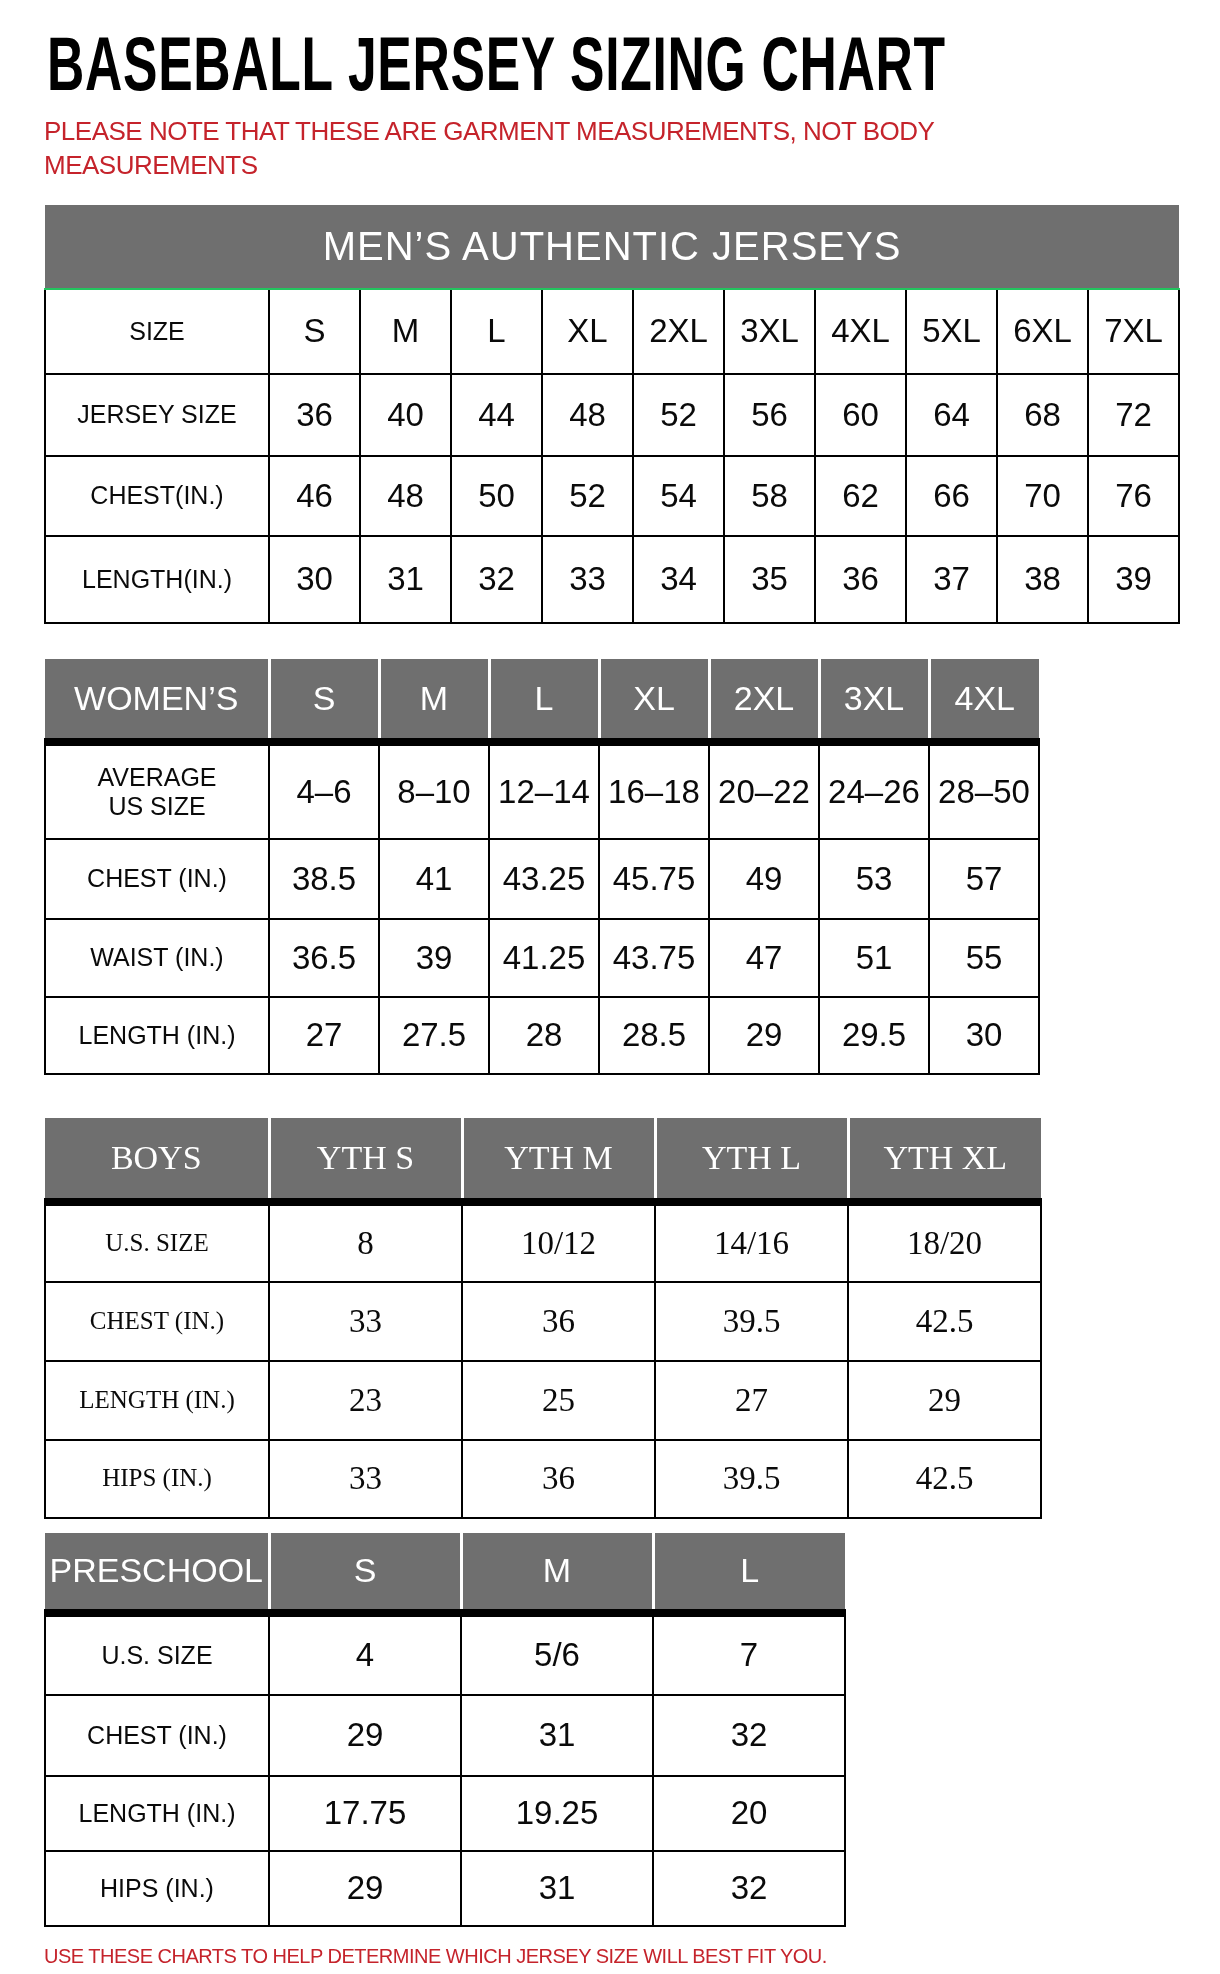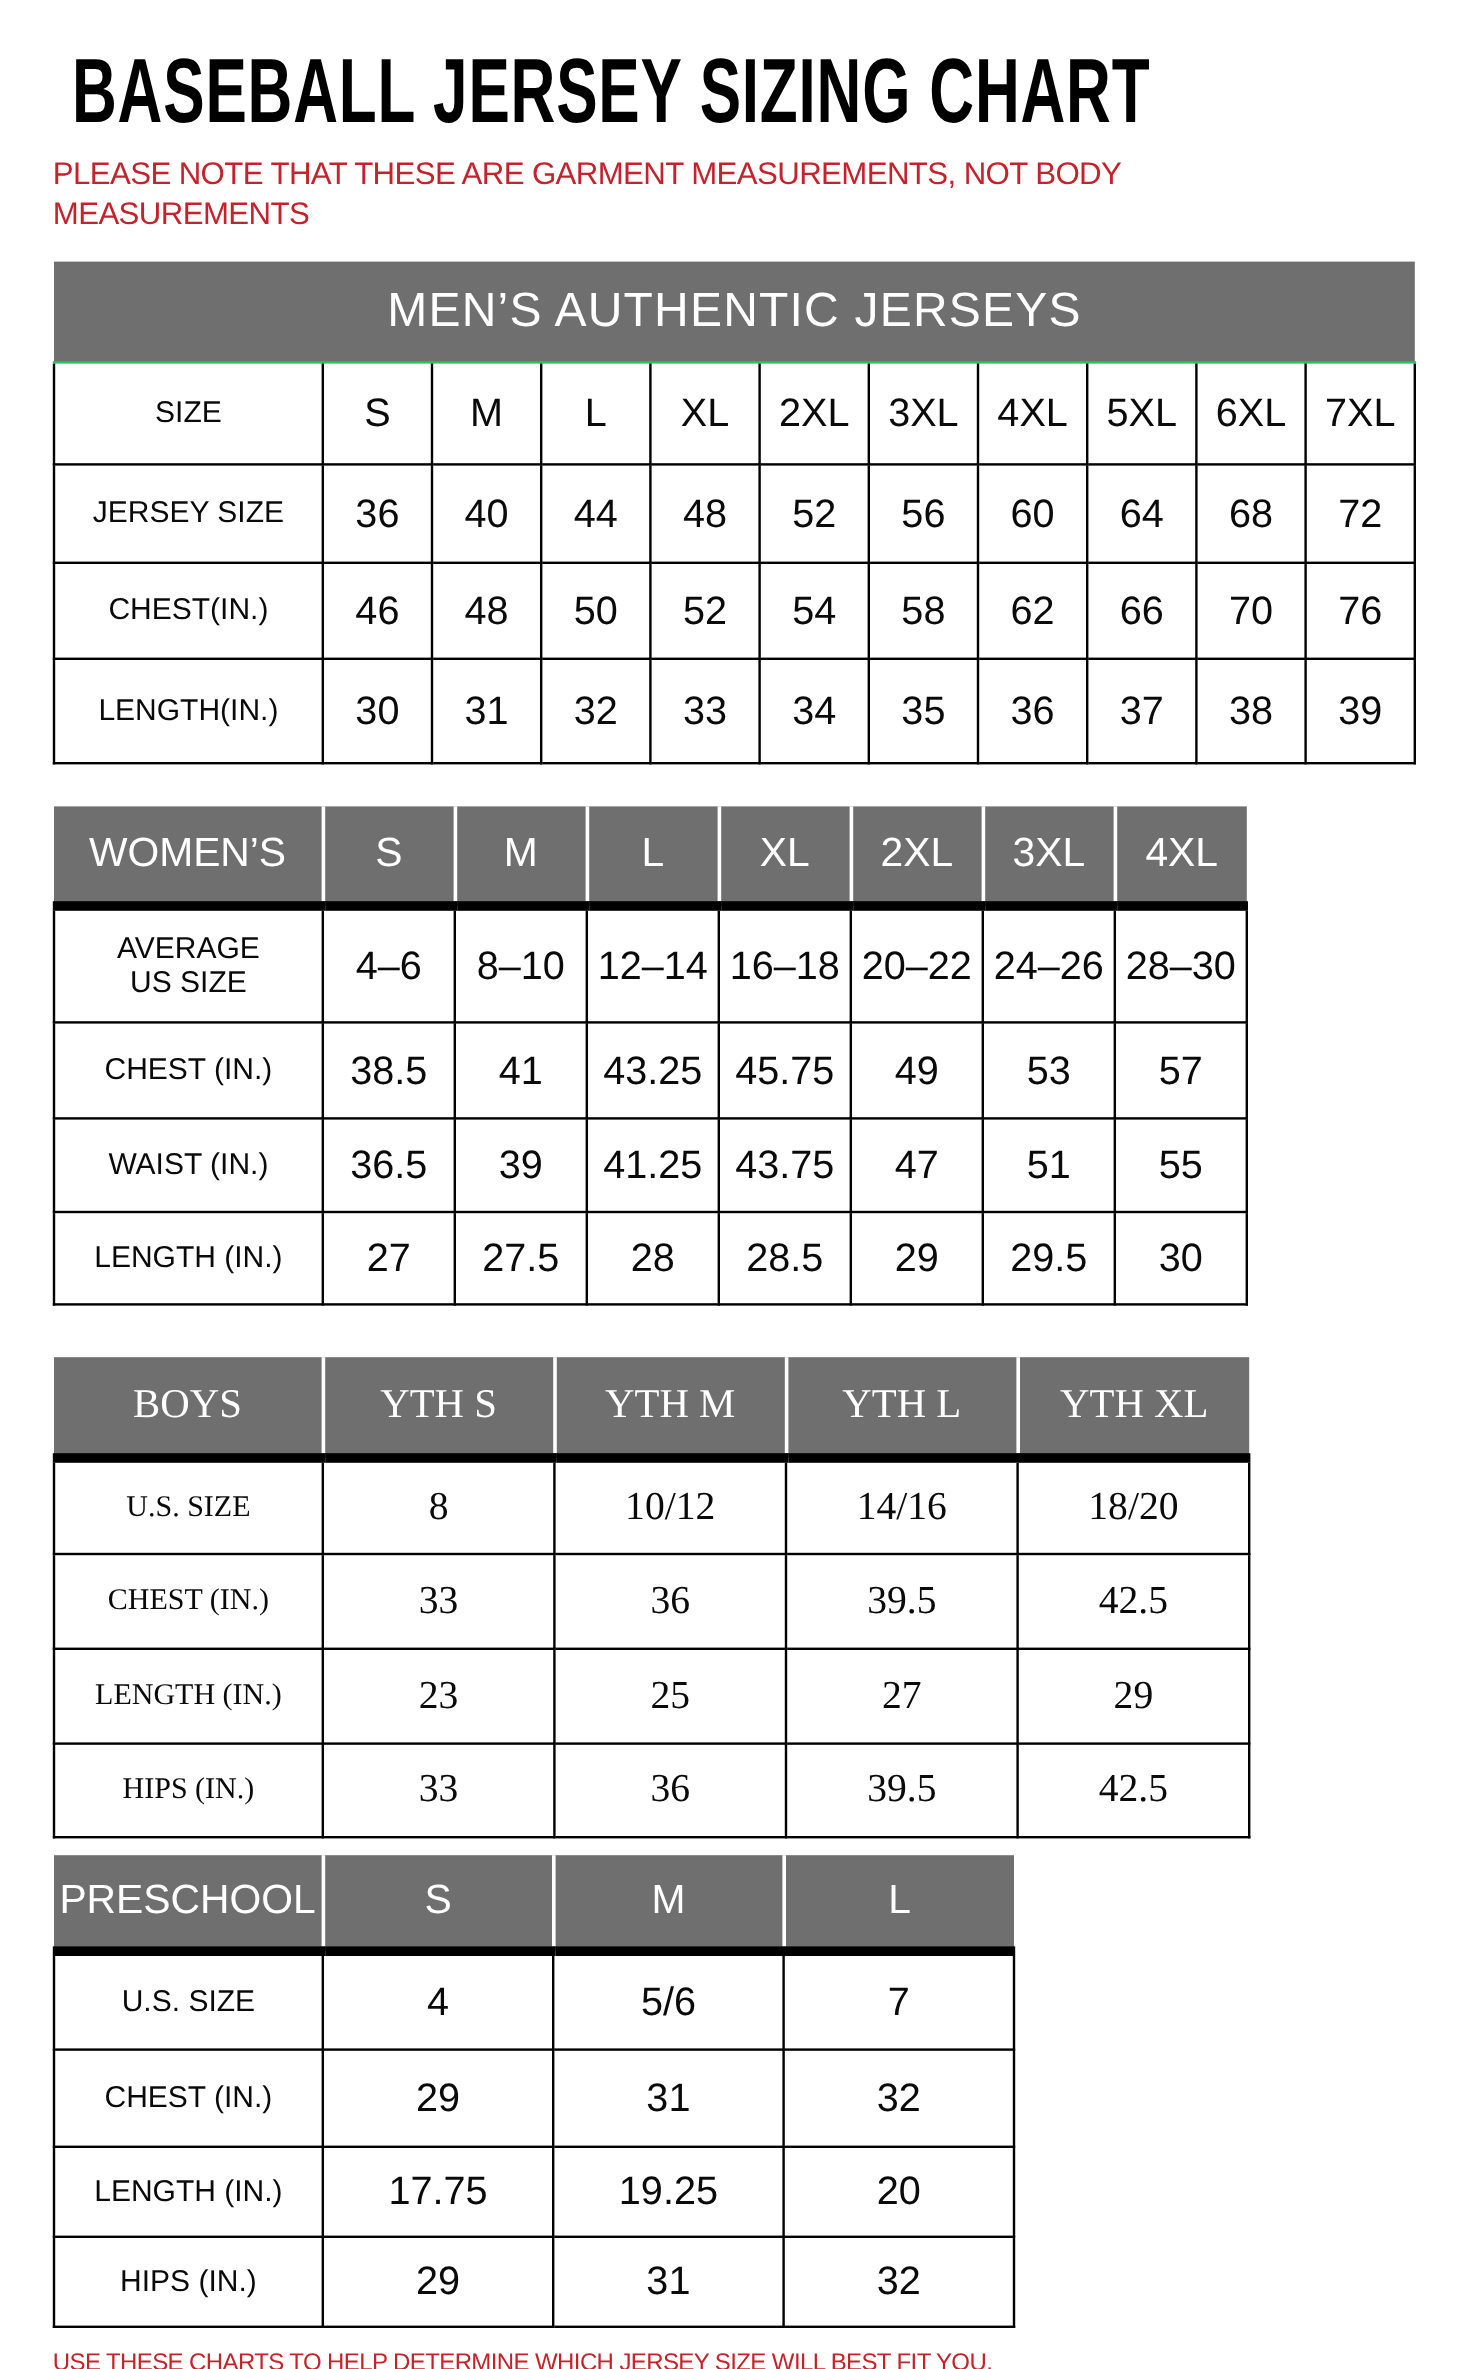--- a/index.html
+++ b/index.html
@@ -4,21 +4,21 @@
 <style>
   html,body { margin:0; padding:0; background:#fff; }
   body {
     width:1220px;
     font-family:"Liberation Sans", sans-serif;
     color:#0a0a0a;
   }
   .page { padding:26px 30px 10px 44px; }
 
   .title {
-    margin:16px;
+    margin:3px;
     line-height:0.92;
     height:64px;
     white-space:nowrap;
     text-align:center;
   }
   .title .condense {
     display:inline-block;
     transform:scaleX(0.68);
     transform-origin:0 50%;
     font-size:76px;
@@ -190,21 +190,21 @@
       <tbody>
         <tr style="height: 97px; padding-left: 28px;">
           <td class="lbl">AVERAGE
 US SIZE</td>
           <td class="val">4–6</td>
           <td class="val">8–10</td>
           <td class="val">12–14</td>
           <td class="val">16–18</td>
           <td class="val">20–22</td>
           <td class="val">24–26</td>
-          <td class="val">28–30</td>
+          <td class="val">28–50</td>
         </tr>
         <tr style="height: 80px;">
           <td class="lbl">CHEST (IN.)</td>
           <td class="val">38.5</td>
           <td class="val">41</td>
           <td class="val">43.25</td>
           <td class="val">45.75</td>
           <td class="val">49</td>
           <td class="val">53</td>
           <td class="val">57</td>

